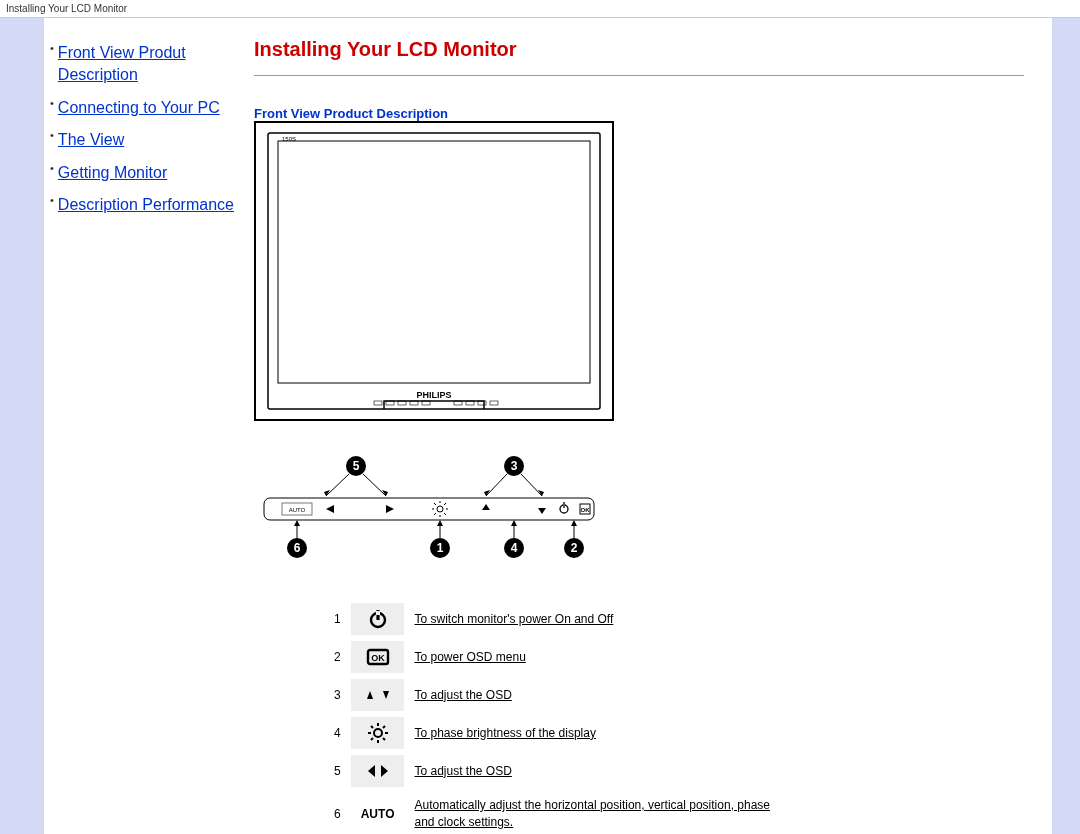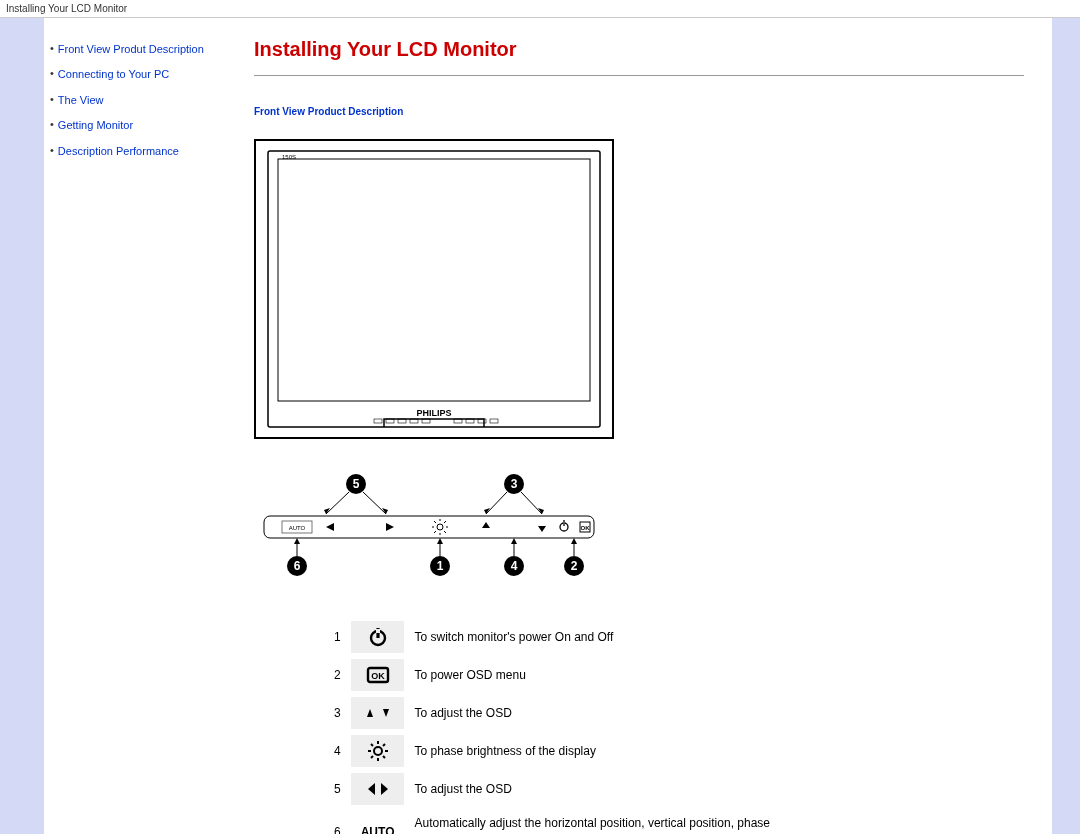--- a/index.html
+++ b/index.html
@@ -33,43 +33,43 @@
     margin-bottom: 10px;
     cursor: pointer;
   }
   .bullet {
     color: #333;
     margin-right: 4px;
     font-size: 11px;
   }
   .sidebar-link {
     color: #0033cc;
-    font-size: 11px;
+    font-size: 16px;
     line-height: 1.4;
+    text-decoration: underline;
   }
   .main {
     flex: 1;
     padding: 20px 28px 10px 14px;
   }
   .title-h1 {
     color: #cc0000;
     font-size: 20px;
     font-weight: bold;
     margin-bottom: 14px;
   }
   .title-hr {
     border: none;
     border-top: 1px solid #999;
     margin-bottom: 30px;
   }
   .title-h2 {
     color: #0033cc;
-    font-size: 10px;
+    font-size: 13px;
     font-weight: bold;
-    margin-bottom: 22px;
   }
   .figure-wrap {
     margin-bottom: 30px;
   }
   .legend-table {
     margin-left: 70px;
     border-collapse: separate;
     border-spacing: 0 6px;
   }
   .legend-table td {
@@ -87,20 +87,21 @@
     text-align: center;
     vertical-align: middle;
   }
   .legend-auto {
     font-weight: bold;
     font-size: 12px;
   }
   .legend-desc {
     max-width: 380px;
     line-height: 1.4;
+    text-decoration: underline;
   }
   .bar-right {
     width: 28px;
     background: #d4d9f5;
   }
   
   svg.monitor-fig { width: 360px; height: 300px; }
   svg.panel-fig { width: 350px; height: 110px; }
   svg.icon-sm { width: 26px; height: 24px; display: block; margin: auto; }
 </style>

